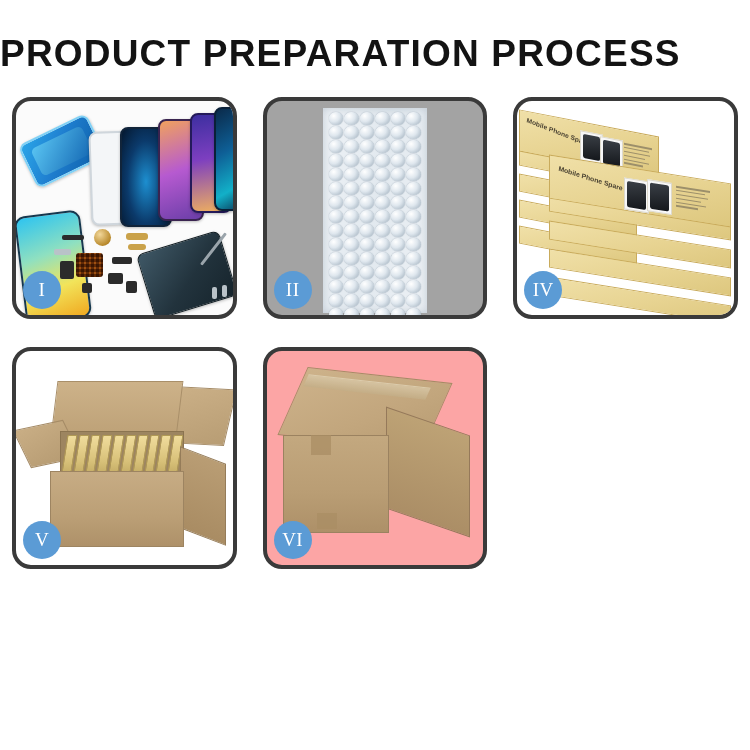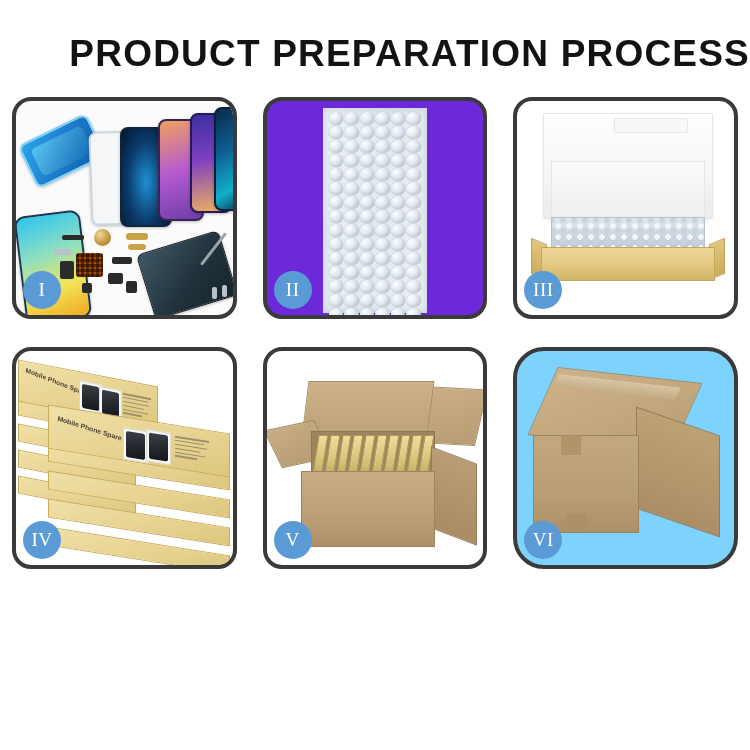--- a/index.html
+++ b/index.html
@@ -4,21 +4,21 @@
 <style>
   html,body{margin:0;padding:0;}
   body{
     width:750px;height:750px;background:#ffffff;
     font-family:"Liberation Sans",sans-serif;
     overflow:hidden;position:relative;
   }
   .page{width:750px;height:750px;position:relative;}
 
   
-  .header{padding-top:34px;text-align:right;}
+  .header{padding-top:34px;text-align:left;}
   .title{
     font-size:37px;font-weight:700;letter-spacing:1.2px;
     color:#131313;line-height:1.1;white-space:nowrap;
     font-family:"Liberation Sans",sans-serif;
   }
   .subtitle{
     margin-top:11px;font-size:14.6px;color:#1d1d1d;
     letter-spacing:.15px;white-space:nowrap;
   }
 
@@ -87,21 +87,21 @@
     background:radial-gradient(circle at 35% 32%,#f2d79a,#b98a2c 70%,#8a5f14);}
   .grid-chip{position:absolute;width:27px;height:24px;border-radius:3px;
     background:
       repeating-linear-gradient(90deg,#7a4a18 0 3px,#c98f42 3px 5px),
       repeating-linear-gradient(0deg,#7a4a18 0 3px,#c98f42 3px 5px);
     background-blend-mode:multiply;}
   .tweez{position:absolute;width:3px;height:40px;background:#9aa4ab;
     transform:rotate(38deg);border-radius:2px;}
 
   
-  .p2{background:#6d28d9;}
+  .p2{background:#a3a3a3;}
   .bubblebag{
     position:absolute;left:50%;top:7px;transform:translateX(-50%);
     width:104px;height:205px;
     background:linear-gradient(100deg,#eef2f6 0%,#e2e9ef 50%,#edf1f5 100%);
     box-shadow:0 0 10px rgba(140,155,170,.45) inset;
   }
   .bubbles{position:absolute;left:6px;top:4px;right:6px;bottom:2px;
     display:grid;grid-template-columns:repeat(6,1fr);
     grid-auto-rows:13px;gap:1px;}
   .bub{border-radius:50%;
@@ -168,21 +168,21 @@
     background:linear-gradient(180deg,#f0dc9c,#d8c179 60%,#bda55e);
     border:1px solid #b19a55;}
   .c5-front{position:absolute;left:34px;top:120px;width:132px;height:74px;
     background:linear-gradient(180deg,#c7ac84 0%,#bb9f76 60%,#ae9169 100%);
     border:1px solid #9d8461;}
   .c5-side{position:absolute;left:164px;top:104px;width:44px;height:80px;
     background:linear-gradient(180deg,#b99d74,#a98c63);
     transform:skewY(21deg);border:1px solid #957c59;}
 
   
-  .p6{background:#7dd3fc;border-radius:31px;}
+  .p6{background:#fca5a5;}
   .c6-top{position:absolute;left:22px;top:24px;width:150px;height:66px;
     background:linear-gradient(150deg,#cdb28a 0%,#c2a67d 60%,#b89c73 100%);
     transform:skewX(-24deg) skewY(6deg);border:1px solid #a68c66;}
   .c6-tape{position:absolute;left:36px;top:30px;width:128px;height:11px;
     background:linear-gradient(180deg,#d8c7a6,#c4ae87);opacity:.85;
     transform:skewX(-24deg) skewY(6deg) ;border-top:1px solid #e0d2b4;}
   .c6-front{position:absolute;left:16px;top:84px;width:104px;height:96px;
     background:linear-gradient(180deg,#c3a87f 0%,#b99d74 60%,#ad9068 100%);
     border:1px solid #9b8260;}
   .c6-side{position:absolute;left:119px;top:70px;width:82px;height:100px;
@@ -322,33 +322,20 @@
               <div class="bub"></div>
               <div class="bub"></div>
               <div class="bub"></div>
               <div class="bub"></div>
             </div>
         </div>
       </div>
       <div class="badge">II</div>
     </div>
 
-    <div class="panel p3">
-      <div class="stage">
-        <div class="b3-lid">
-          <div class="b3-lid-tab"></div>
-        </div>
-        <div class="b3-foam"></div>
-        <div class="b3-bubbles"></div>
-        <div class="b3-lside"></div>
-        <div class="b3-rside"></div>
-        <div class="b3-front"></div>
-      </div>
-      <div class="badge">III</div>
-    </div>
 
     <div class="panel p4">
       <div class="stage">
         <div class="stack">
 
           <div class="sbox" style="left:0px;top:48px;width:116px;height:16px;transform:skewY(11deg);">
               <div class="top"></div>
             </div>
           <div class="sbox" style="left:0px;top:74px;width:116px;height:16px;transform:skewY(11deg);">
               <div class="top"></div>

